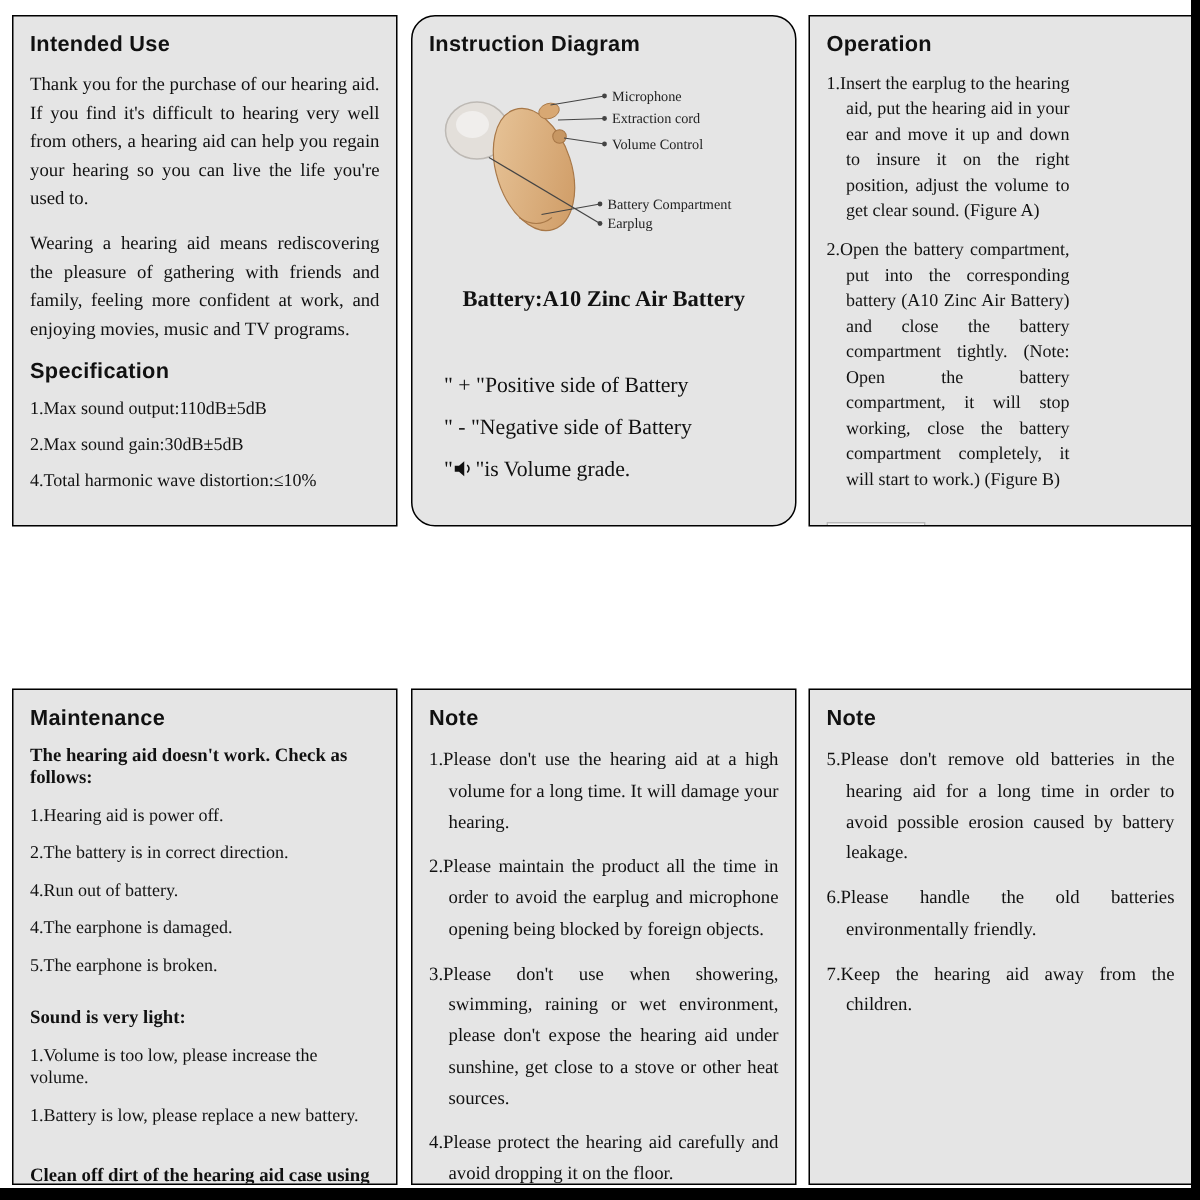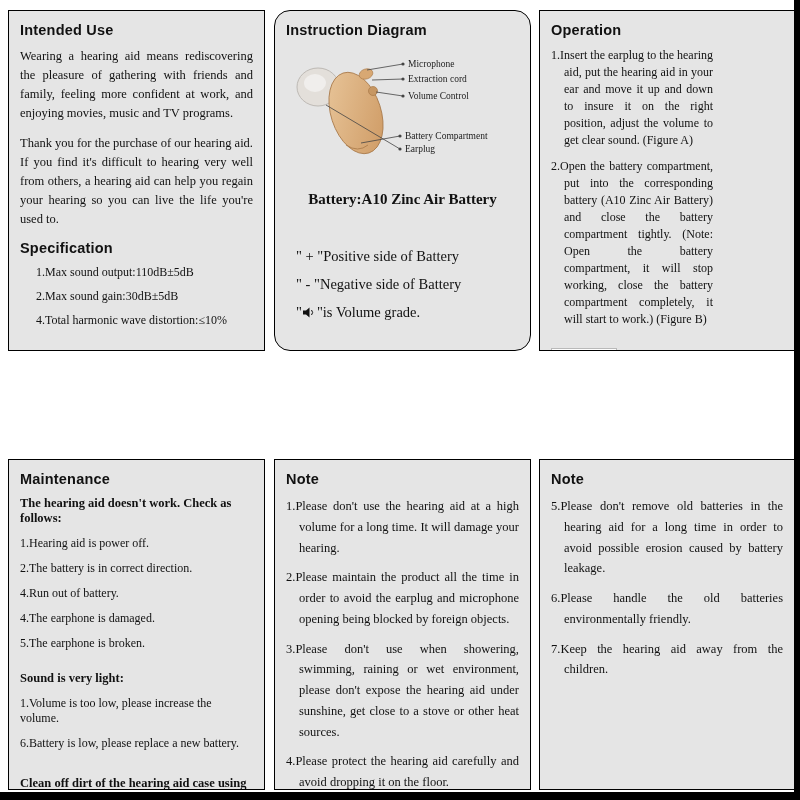--- a/index.html
+++ b/index.html
@@ -27,21 +27,21 @@
 
   .ptitle {
     font-family: "Liberation Sans", sans-serif;
     font-weight: 700;
     font-size: 14.5px;
     margin: 2px 0 9px 0;
     letter-spacing: .2px;
   }
   .j { text-align: justify; }
   .body-p { font-size: 12.5px; line-height: 1.52; margin-bottom: 11px; }
-  .spec-item { font-size: 12px; margin: 9px 16px; }
+  .spec-item { font-size: 12px; margin: 9px 0; }
 
   
   .diagram-wrap { margin: 2px 0 0 2px; }
   .battery-line {
     font-weight: 700;
     font-size: 15px;
     text-align: center;
     margin-top: 12px;
   }
   .polarity { margin: 38px 0 0 10px; }
@@ -96,22 +96,22 @@
     font-family: "Liberation Serif", serif;
     font-size: 9.5px;
     fill: #222;
   }
 </style>
 </head>
 <body>
 
 <section class="panel p-tl">
   <h2 class="ptitle">Intended Use</h2>
+  <p class="body-p j">Thank you for the purchase of our hearing aid. If you find it's difficult to hearing very well from others, a hearing aid can help you regain your hearing so you can live the life you're used to.</p>
   <p class="body-p j">Wearing a hearing aid means rediscovering the pleasure of gathering with friends and family, feeling more confident at work, and enjoying movies, music and TV programs.</p>
-  <p class="body-p j">Thank you for the purchase of our hearing aid. If you find it's difficult to hearing very well from others, a hearing aid can help you regain your hearing so you can live the life you're used to.</p>
   <h2 class="ptitle">Specification</h2>
   <p class="spec-item">1.Max sound output:110dB±5dB</p>
   <p class="spec-item">2.Max sound gain:30dB±5dB</p>
   <p class="spec-item">4.Total harmonic wave distortion:≤10%</p>
 
 </section>
 
 <section class="panel p-tm">
   <h2 class="ptitle">Instruction Diagram</h2>
 
@@ -213,21 +213,21 @@
 <section class="panel p-bl">
   <h2 class="ptitle">Maintenance</h2>
   <p class="sub-bold">The hearing aid doesn't work. Check as follows:</p>
   <p class="maint-item">1.Hearing aid is power off.</p>
   <p class="maint-item">2.The battery is in correct direction.</p>
   <p class="maint-item">4.Run out of battery.</p>
   <p class="maint-item">4.The earphone is damaged.</p>
   <p class="maint-item">5.The earphone is broken.</p>
   <p class="sub-bold gap-top">Sound is very light:</p>
   <p class="maint-item">1.Volume is too low, please increase the volume.</p>
-  <p class="maint-item">6.Battery is low, please replace a new battery.</p>
+  <p class="maint-item">1.Battery is low, please replace a new battery.</p>
   <p class="clean-note">Clean off dirt of the hearing aid case using a soft dry cloth.</p>
 </section>
 
 <section class="panel p-bm">
   <h2 class="ptitle">Note</h2>
   <p class="note-item">1.Please don't use the hearing aid at a high volume for a long time. It will damage your hearing.</p>
   <p class="note-item">2.Please maintain the product all the time in order to avoid the earplug and microphone opening being blocked by foreign objects.</p>
   <p class="note-item">3.Please don't use when showering, swimming, raining or wet environment, please don't expose the hearing aid under sunshine, get close to a stove or other heat sources.</p>
   <p class="note-item">4.Please protect the hearing aid carefully and avoid dropping it on the floor.</p>
 </section>

